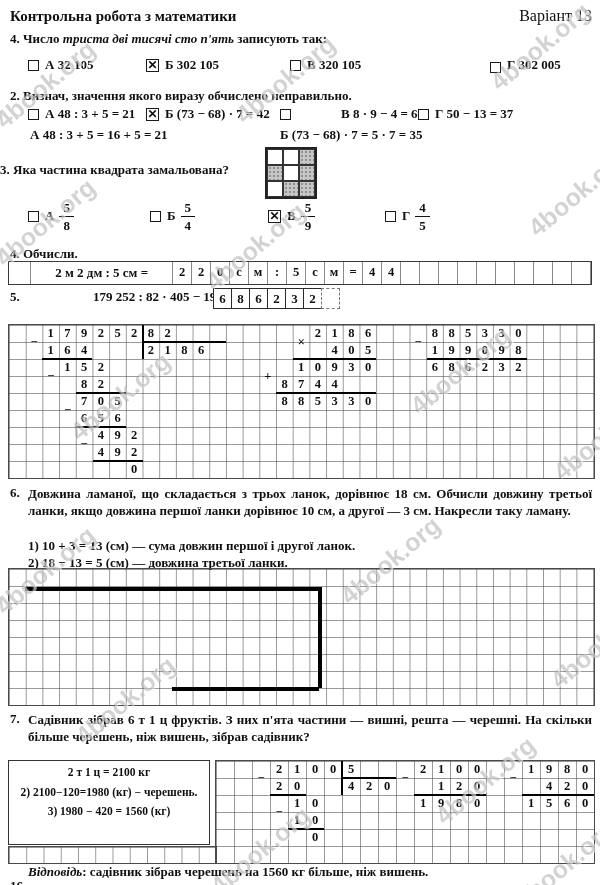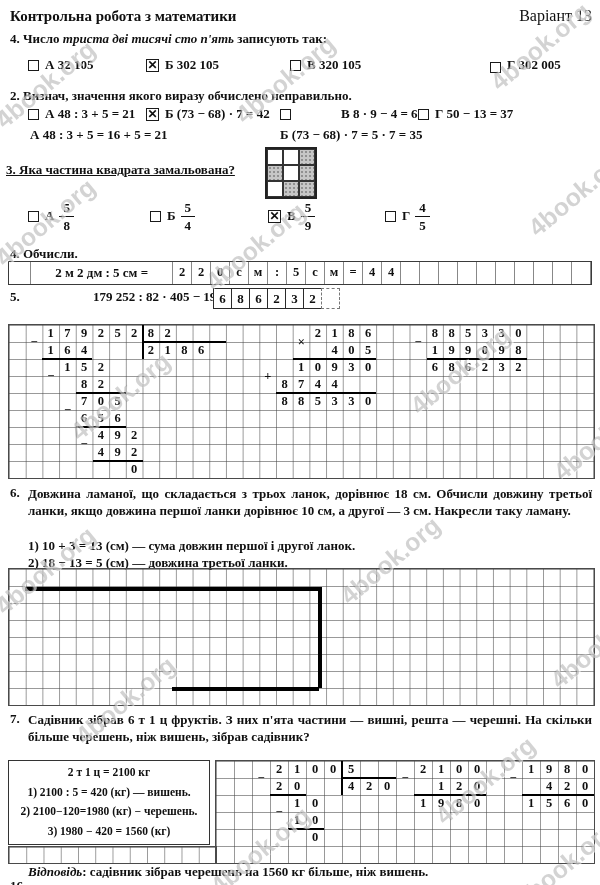--- a/index.html
+++ b/index.html
@@ -86,21 +86,21 @@
       <span class="cb"></span>
       <span>В 8 · 9 − 4 = 68</span>
     </div>
   <div class="opt" style="left:418px;top:106px;justify-content:flex-end;">
       <span class="cb"></span>
       <span>Г 50 − 13 = 37</span>
     </div>
   <div class="abs bt" style="left:30px;top:127px;">А 48 : 3 + 5 = 16 + 5 = 21</div>
   <div class="abs bt" style="left:280px;top:127px;">Б (73 − 68) · 7 = 5 · 7 = 35</div>
 
-  <div class="abs bt" style="left:6px;top:162px;text-decoration:underline;">3. Яка частина квадрата замальована?</div>
+  <div class="abs bt" style="left:0;top:162px;">3. Яка частина квадрата замальована?</div>
   <div class="square">
     <div></div>
       <div></div>
       <div class="shaded"></div>
     <div class="shaded"></div>
       <div></div>
       <div class="shaded"></div>
     <div></div>
       <div class="shaded"></div>
       <div class="shaded"></div>
@@ -278,21 +278,20 @@
   <div class="grid" style="left: 8px; top: 568px; width: 584.5px; height: 136px; background-size: 16.7px 17px;">
       <div class="pl" style="left: 16px; top: 18px; width: 294px; height: 3.5px;"></div>
       <div class="pl" style="left: 309px; top: 18px; width: 3.5px; height: 101px;"></div>
       <div class="pl" style="left: 163px; top: 118px; width: 147px; height: 3.5px;"></div>
     </div>
 
   <div class="abs qnum" style="left:10px;top:711px;">7.</div>
   <div class="abs para" style="left:28px;top:711px;width:564px;">Садівник зібрав 6 т 1 ц фруктів. З них п'ята частини — вишні, решта — черешні. На скільки більше черешень, ніж вишень, зібрав садівник?</div>
   <div class="q7box">
     <div>2 т 1 ц = 2100 кг</div>
-    <div>1) 2100 : 5 = 420 (кг) — вишень.</div>
     <div>2) 2100−120=1980 (кг) − черешень.</div>
     <div>3) 1980 − 420 = 1560 (кг)</div>
   </div>
   <div class="grid" style="left: 215px; top: 760px; width: 378px; height: 102px; background-size: 18px 17px;">
       <div class="gd" style="left: 36px; top: 8.5px; width: 18px; height: 17px; line-height: 17px;">−</div>
       <div class="gd" style="left: 54px; top: 0px; width: 18px; height: 17px; line-height: 17px;">2</div>
       <div class="gd" style="left: 72px; top: 0px; width: 18px; height: 17px; line-height: 17px;">1</div>
       <div class="gd" style="left: 90px; top: 0px; width: 18px; height: 17px; line-height: 17px;">0</div>
       <div class="gd" style="left: 108px; top: 0px; width: 18px; height: 17px; line-height: 17px;">0</div>
       <div class="gd" style="left: 126px; top: 0px; width: 18px; height: 17px; line-height: 17px;">5</div>

